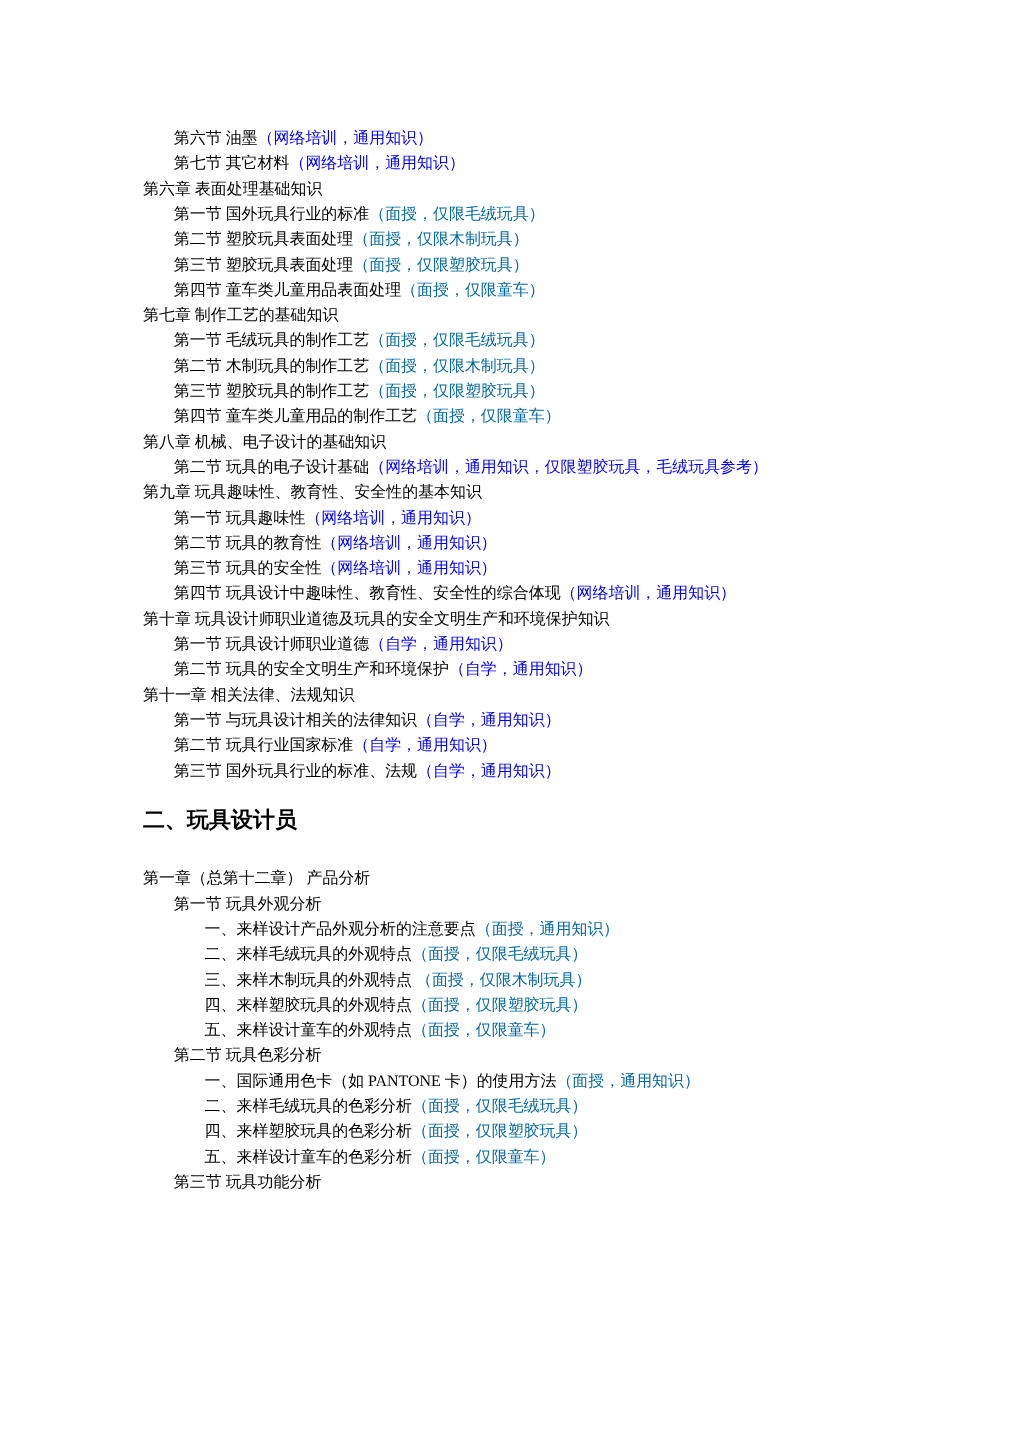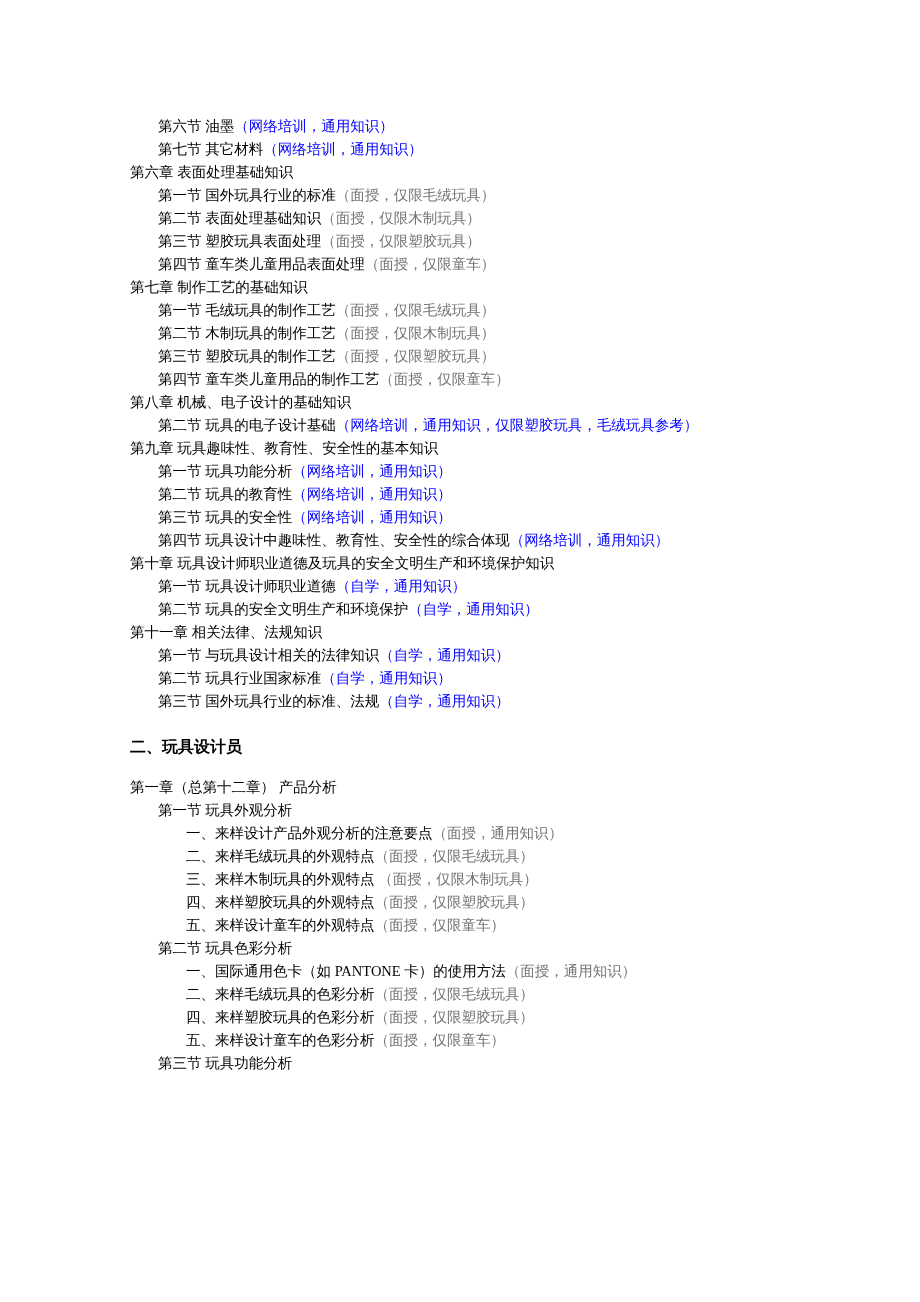--- a/index.html
+++ b/index.html
@@ -11,54 +11,54 @@
   .page {
     width: 920px;
     min-height: 1302px;
     padding: 115px 75px 90px 130px;
     box-sizing: border-box;
     font-size: 14.5px;
     line-height: 23px;
     color: #000;
   }
   .note-blue { color: #0000ff; }
-  .note-red  { color: #737373; }
+  .note-red  { color: #0369a1; }
   .l0 { margin-left: 0px; }
   .l1 { margin-left: 28px; }
   .l2 { margin-left: 56px; }
   .h2 {
     font-family: "SimHei", "黑体", sans-serif;
     font-weight: bold;
-    font-size: 16px;
+    font-size: 20px;
     margin-top: 22px;
-    margin-bottom: 18px;
+    margin-bottom: 30px;
   }
   .line { white-space: pre; }
 </style>
 </head>
 <body>
 <div class="page">
 
 <div id="block1">
       <div class="line l1"><span>第六节 油墨</span><span class="note-blue">（网络培训，通用知识）</span></div>
       <div class="line l1"><span>第七节 其它材料</span><span class="note-blue">（网络培训，通用知识）</span></div>
       <div class="line l0"><span>第六章 表面处理基础知识</span></div>
       <div class="line l1"><span>第一节 国外玩具行业的标准</span><span class="note-red">（面授，仅限毛绒玩具）</span></div>
-      <div class="line l1"><span>第二节 表面处理基础知识</span><span class="note-red">（面授，仅限木制玩具）</span></div>
+      <div class="line l1"><span>第二节 塑胶玩具表面处理</span><span class="note-red">（面授，仅限木制玩具）</span></div>
       <div class="line l1"><span>第三节 塑胶玩具表面处理</span><span class="note-red">（面授，仅限塑胶玩具）</span></div>
       <div class="line l1"><span>第四节 童车类儿童用品表面处理</span><span class="note-red">（面授，仅限童车）</span></div>
       <div class="line l0"><span>第七章 制作工艺的基础知识</span></div>
       <div class="line l1"><span>第一节 毛绒玩具的制作工艺</span><span class="note-red">（面授，仅限毛绒玩具）</span></div>
       <div class="line l1"><span>第二节 木制玩具的制作工艺</span><span class="note-red">（面授，仅限木制玩具）</span></div>
       <div class="line l1"><span>第三节 塑胶玩具的制作工艺</span><span class="note-red">（面授，仅限塑胶玩具）</span></div>
       <div class="line l1"><span>第四节 童车类儿童用品的制作工艺</span><span class="note-red">（面授，仅限童车）</span></div>
       <div class="line l0"><span>第八章 机械、电子设计的基础知识</span></div>
       <div class="line l1"><span>第二节 玩具的电子设计基础</span><span class="note-blue">（网络培训，通用知识，仅限塑胶玩具，毛绒玩具参考）</span></div>
       <div class="line l0"><span>第九章 玩具趣味性、教育性、安全性的基本知识</span></div>
-      <div class="line l1"><span>第一节 玩具功能分析</span><span class="note-blue">（网络培训，通用知识）</span></div>
+      <div class="line l1"><span>第一节 玩具趣味性</span><span class="note-blue">（网络培训，通用知识）</span></div>
       <div class="line l1"><span>第二节 玩具的教育性</span><span class="note-blue">（网络培训，通用知识）</span></div>
       <div class="line l1"><span>第三节 玩具的安全性</span><span class="note-blue">（网络培训，通用知识）</span></div>
       <div class="line l1"><span>第四节 玩具设计中趣味性、教育性、安全性的综合体现</span><span class="note-blue">（网络培训，通用知识）</span></div>
       <div class="line l0"><span>第十章 玩具设计师职业道德及玩具的安全文明生产和环境保护知识</span></div>
       <div class="line l1"><span>第一节 玩具设计师职业道德</span><span class="note-blue">（自学，通用知识）</span></div>
       <div class="line l1"><span>第二节 玩具的安全文明生产和环境保护</span><span class="note-blue">（自学，通用知识）</span></div>
       <div class="line l0"><span>第十一章 相关法律、法规知识</span></div>
       <div class="line l1"><span>第一节 与玩具设计相关的法律知识</span><span class="note-blue">（自学，通用知识）</span></div>
       <div class="line l1"><span>第二节 玩具行业国家标准</span><span class="note-blue">（自学，通用知识）</span></div>
       <div class="line l1"><span>第三节 国外玩具行业的标准、法规</span><span class="note-blue">（自学，通用知识）</span></div>

